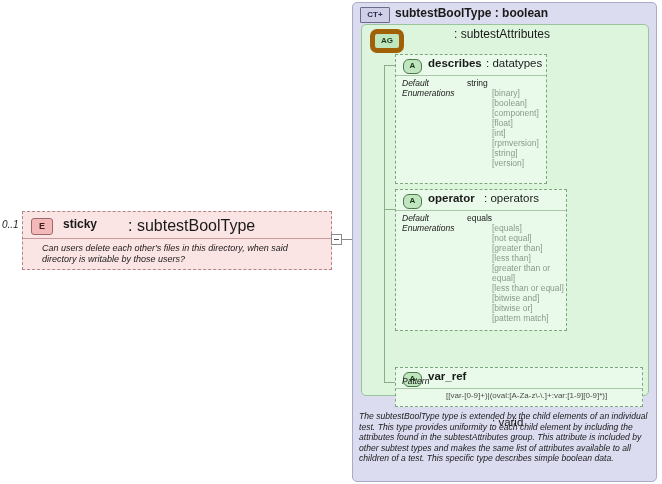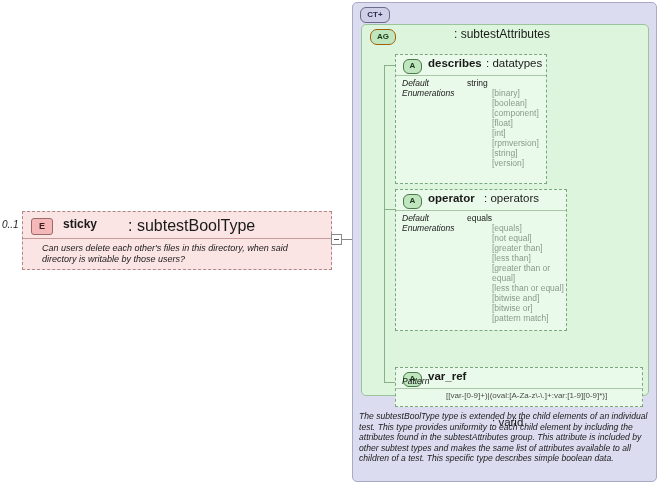--- a/index.html
+++ b/index.html
@@ -106,21 +106,21 @@
   #ct-badge {
     position: absolute;
     left: 7px; top: 4px;
     width: 28px; height: 14px;
     line-height: 13px;
     font-size: 8px;
     font-weight: bold;
     color: #2a2a4a;
     background: #cfcfe8;
     border: 1px solid #6a6a8a;
-    border-radius: 6px;
+    border-radius: 1px;
     text-align: center;
   }
   #ct-title {
     position: absolute;
     left: 42px; top: 3px;
     font-size: 12px;
     font-weight: bold;
     color: #1a1a1a;
   }
 
@@ -136,21 +136,21 @@
   #ag-head { position: relative; height: 22px; }
   #ag-badge {
     position: absolute;
     left: 8px; top: 4px;
     width: 24px; height: 14px;
     line-height: 13px;
     font-size: 8px;
     font-weight: bold;
     color: #1a3a1a;
     background: #bfe6bf;
-    border: 1px solid #a16207;
+    border: 5px solid #a16207;
     border-radius: 7px;
     text-align: center;
   }
   #ag-ref {
     position: absolute;
     left: 38px; top: 2px;
     font-size: 12px;
     color: #1a1a1a;
     margin-top: 44px;
   }
@@ -268,20 +268,21 @@
 </div>
 
 <div class="abs" id="collapse-box"></div>
 <div class="abs" id="conn-h"></div>
 
 <div class="abs" id="ct-box">
   <div id="ct-head">
     <span id="ct-badge">
       <span>CT</span><span>+</span>
     </span>
+    <span id="ct-title">subtestBoolType : boolean</span>
   </div>
 </div>
 
 <div class="abs" id="ag-panel">
   <div id="ag-head">
     <span id="ag-badge">AG</span>
     <span id="ag-ref">&lt;Ref&gt;</span>
     <span id="ag-type">: subtestAttributes</span>
   </div>
 

